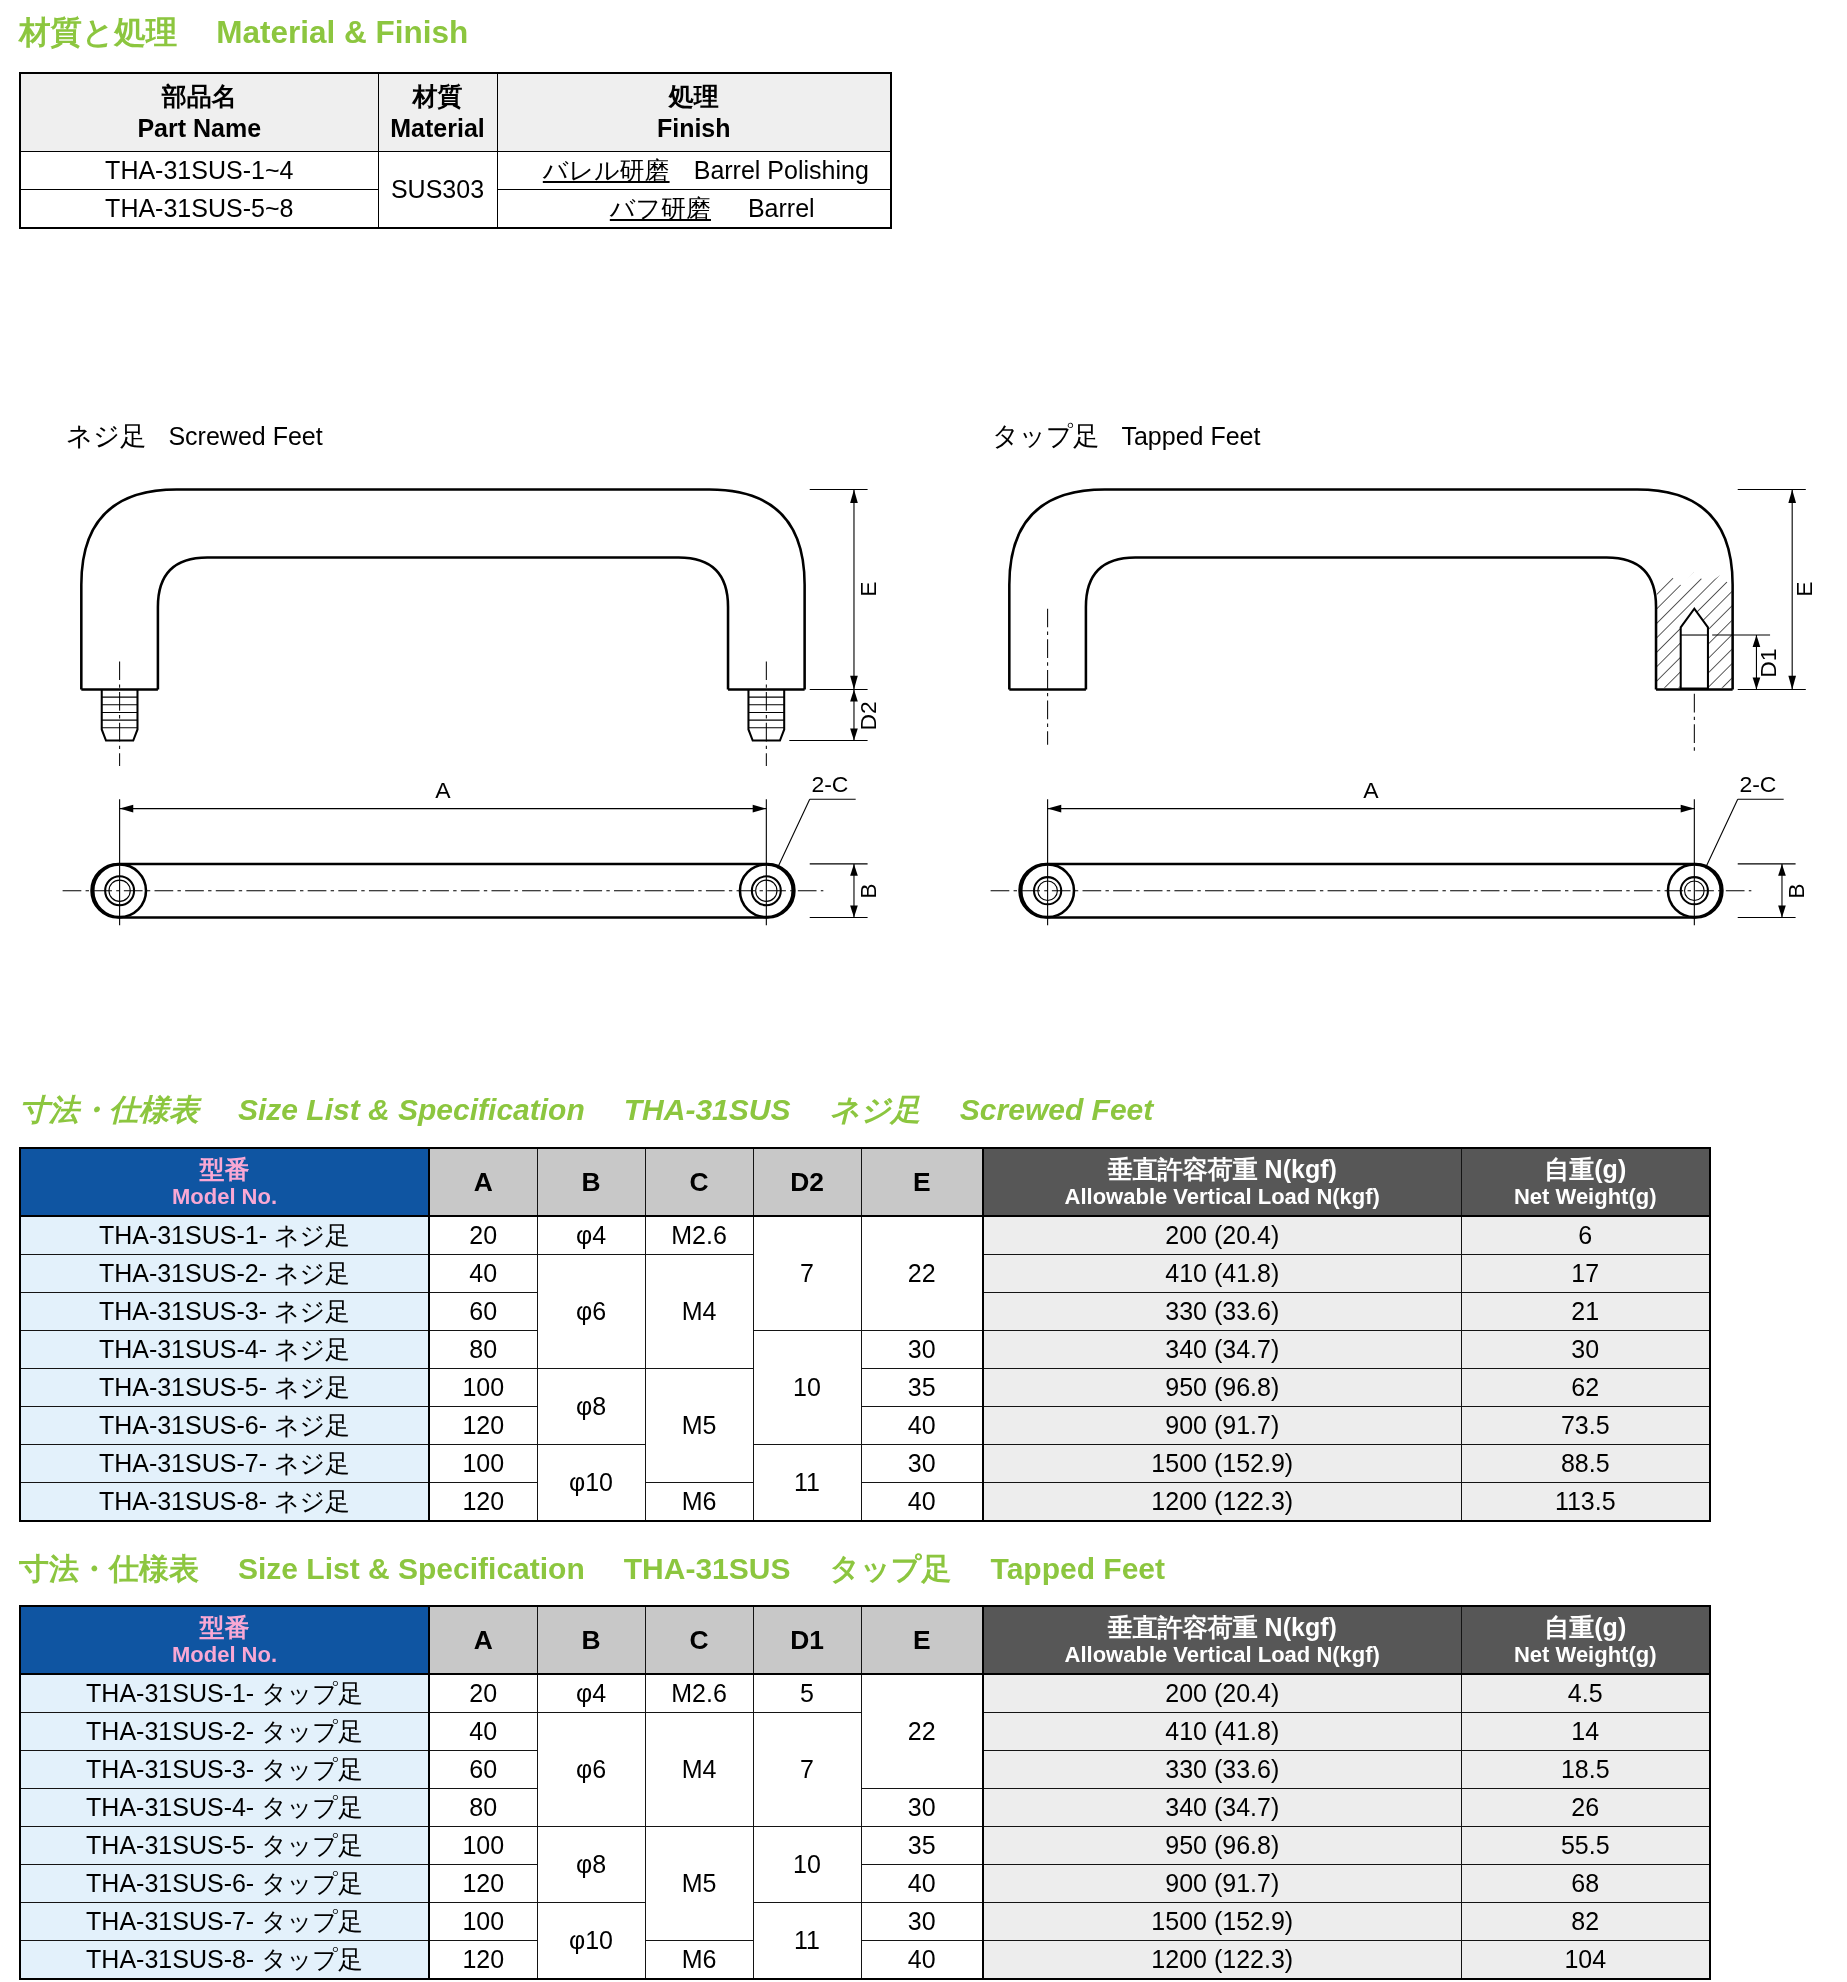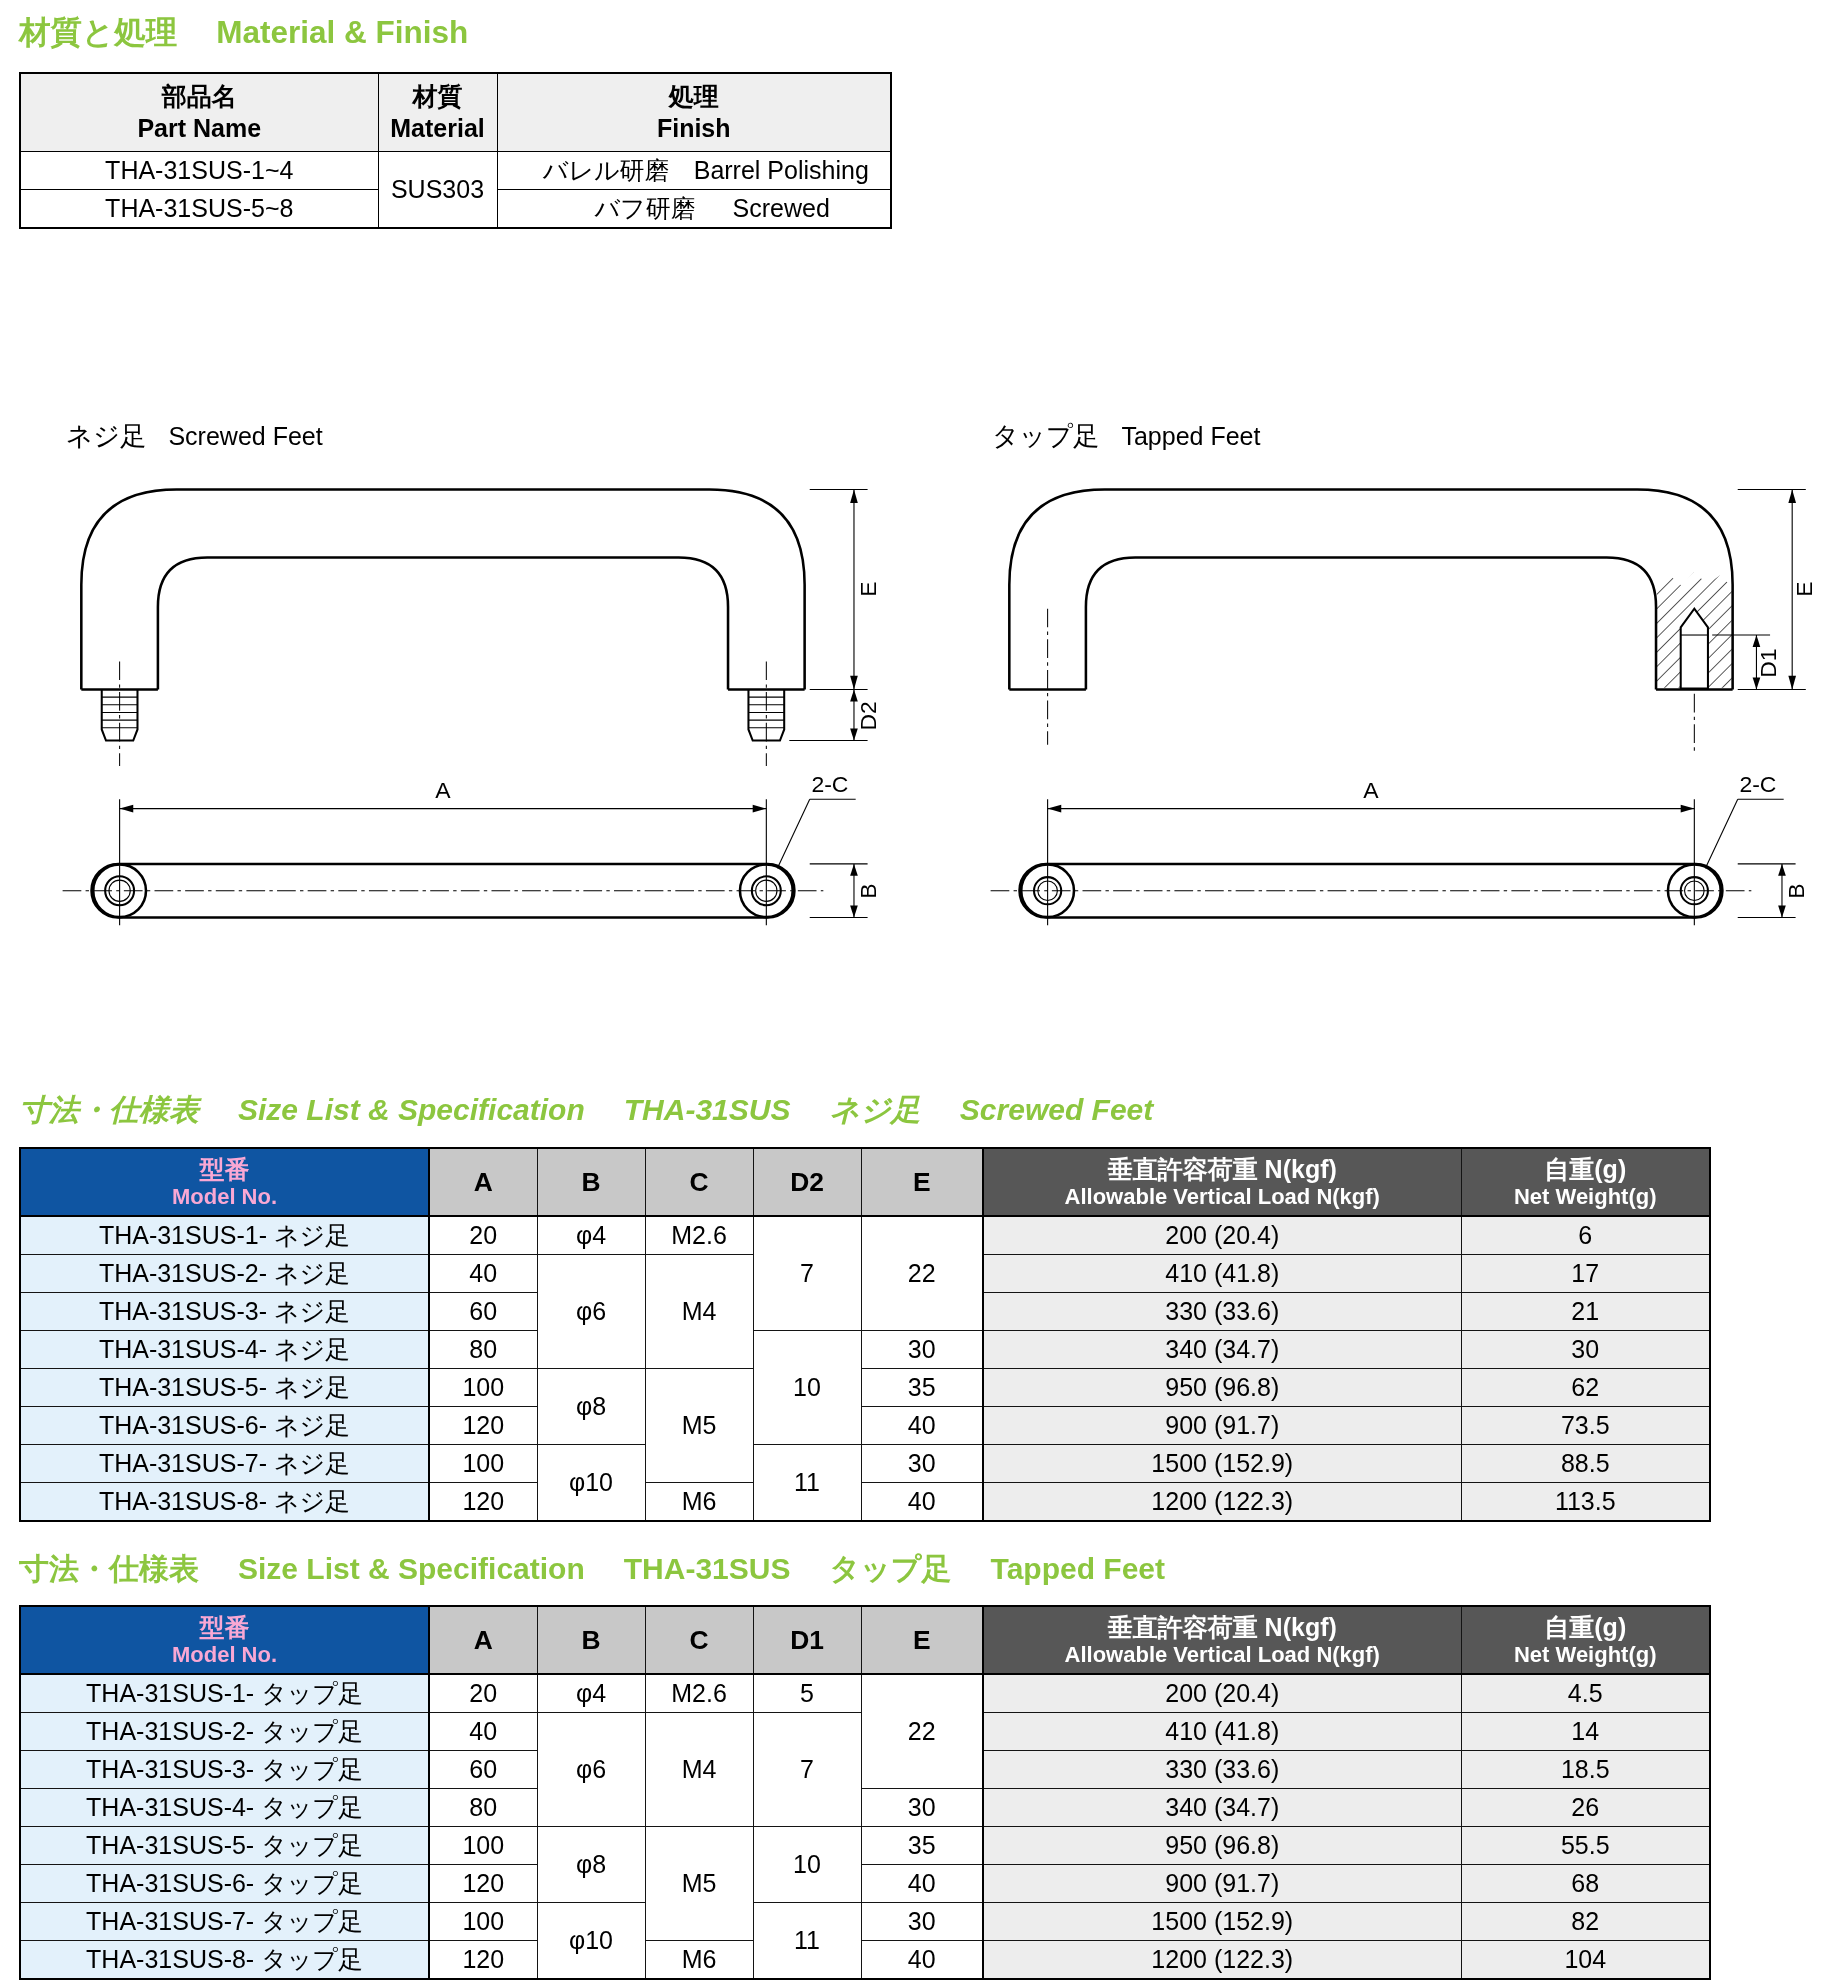--- a/index.html
+++ b/index.html
@@ -14,21 +14,21 @@
   .g-head.h2{font-size:30px;}
   .g-head span{margin-right:39px;}
   .g-head span:last-child{margin-right:0;}
   
   table.mat{border-collapse:collapse;table-layout:fixed;width:871px;}
   table.mat,table.mat th,table.mat td{border:1.3px solid #000;}
   table.mat{border:2.1px solid #000;}
   table.mat thead th{background:#efefef;font-weight:bold;height:75px;font-size:25px;line-height:1.25;border-bottom:1.7px solid #000;}
   table.mat td{height:37px;font-size:25px;text-align:center;vertical-align:middle;background:#fff;padding:0;}
   td.finish{text-align:left;padding-left:41px;}
-  td.finish .fja{display:inline-block;width:175px;}
+  td.finish .fja{display:inline-block;width:175px;text-decoration:underline;}
   
   .dw-label{font-size:26.4px;color:#000;white-space:nowrap;}
   .dw-label .en{font-size:25px;margin-left:22px;}
   
   table.spec{border-collapse:collapse;table-layout:fixed;width:1690px;border:2.6px solid #000;}
   table.spec th,table.spec td{border:1.3px solid #141414;padding:0;text-align:center;vertical-align:middle;}
   table.spec thead th{height:66px;border-bottom:2.6px solid #000;}
   table.spec td{height:37px;font-size:25px;}
   .h-model{background:#0F55A2;color:#f9a8d4;}
   .h-dim{background:#C8C8C8;color:#000;font-weight:bold;font-size:26.4px;}
@@ -81,21 +81,21 @@
       </tr>
     </thead>
     <tbody>
       <tr>
         <td>THA-31SUS-1~4</td>
         <td rowspan="2">SUS303</td>
         <td class="finish"><span class="fja">バレル研磨</span><span>Barrel Polishing</span></td>
       </tr>
       <tr>
         <td>THA-31SUS-5~8</td>
-        <td class="finish"><span class="fja">バフ研磨</span><span>Screwed</span></td>
+        <td class="finish"><span class="fja">バフ研磨</span><span>Barrel</span></td>
       </tr>
     </tbody>
   </table>
 
   <div class="abs dw-label" style="left:66px;top:419px;">
     <span>ネジ足</span><span class="en">Screwed Feet</span>
   </div>
   <div class="abs dw-label" style="left:992px;top:419px;">
     <span>タップ足</span><span class="en">Tapped Feet</span>
   </div>

